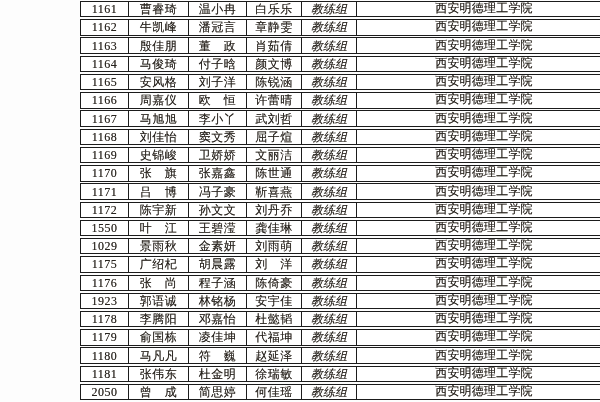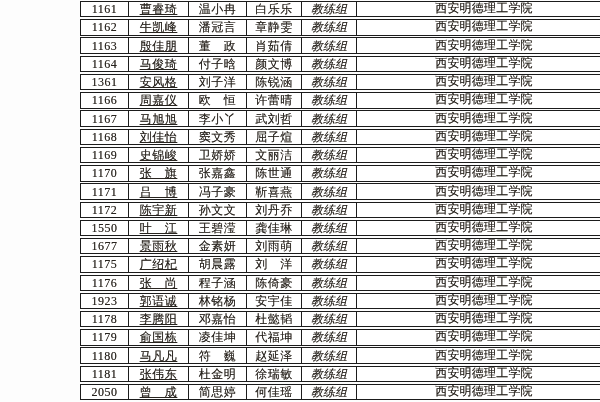--- a/index.html
+++ b/index.html
@@ -28,21 +28,21 @@
     box-sizing:border-box;
     display:flex;align-items:center;justify-content:center;
     border-left:1px solid #1b1b1b;
     font-size:12px;line-height:1;
     color:#28241f;
     text-shadow:0 0 0.5px rgba(40,30,20,0.55);
     white-space:nowrap;overflow:hidden;
   }
   .cell:first-child{border-left:none;}
   .c-id{width:47px;letter-spacing:0.5px;}
-  .c-n1{width:60px;letter-spacing:0.5px;text-decoration:underline;}
+  .c-n1{width:60px;letter-spacing:0.5px;}
   .c-n2{width:58px;letter-spacing:0.5px;}
   .c-n3{width:55px;letter-spacing:0.5px;}
   .c-grp{width:55px;font-style:italic;}
   .c-inst{flex:1;letter-spacing:0.2px;font-family:Liberation Mono, monospace;}
 </style>
 </head>
 <body>
 
 <div class="page">
   <div class="roster" id="roster">
@@ -76,21 +76,21 @@
   <div class="row">
     <div class="cell c-id">1164</div>
     <div class="cell c-n1">马俊琦</div>
     <div class="cell c-n2">付子晗</div>
     <div class="cell c-n3">颜文博</div>
     <div class="cell c-grp">教练组</div>
     <div class="cell c-inst">西安明德理工学院</div>
   </div>
 
   <div class="row">
-    <div class="cell c-id">1361</div>
+    <div class="cell c-id">1165</div>
     <div class="cell c-n1">安风格</div>
     <div class="cell c-n2">刘子洋</div>
     <div class="cell c-n3">陈锐涵</div>
     <div class="cell c-grp">教练组</div>
     <div class="cell c-inst">西安明德理工学院</div>
   </div>
 
   <div class="row">
     <div class="cell c-id">1166</div>
     <div class="cell c-n1">周嘉仪</div>
@@ -157,21 +157,21 @@
   <div class="row">
     <div class="cell c-id">1550</div>
     <div class="cell c-n1">叶　江</div>
     <div class="cell c-n2">王碧滢</div>
     <div class="cell c-n3">龚佳琳</div>
     <div class="cell c-grp">教练组</div>
     <div class="cell c-inst">西安明德理工学院</div>
   </div>
 
   <div class="row">
-    <div class="cell c-id">1677</div>
+    <div class="cell c-id">1029</div>
     <div class="cell c-n1">景雨秋</div>
     <div class="cell c-n2">金素妍</div>
     <div class="cell c-n3">刘雨萌</div>
     <div class="cell c-grp">教练组</div>
     <div class="cell c-inst">西安明德理工学院</div>
   </div>
 
   <div class="row">
     <div class="cell c-id">1175</div>
     <div class="cell c-n1">广绍杞</div>

